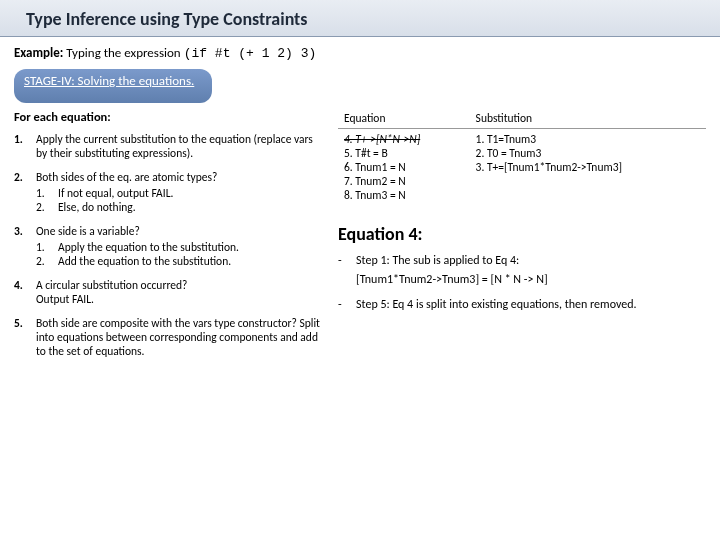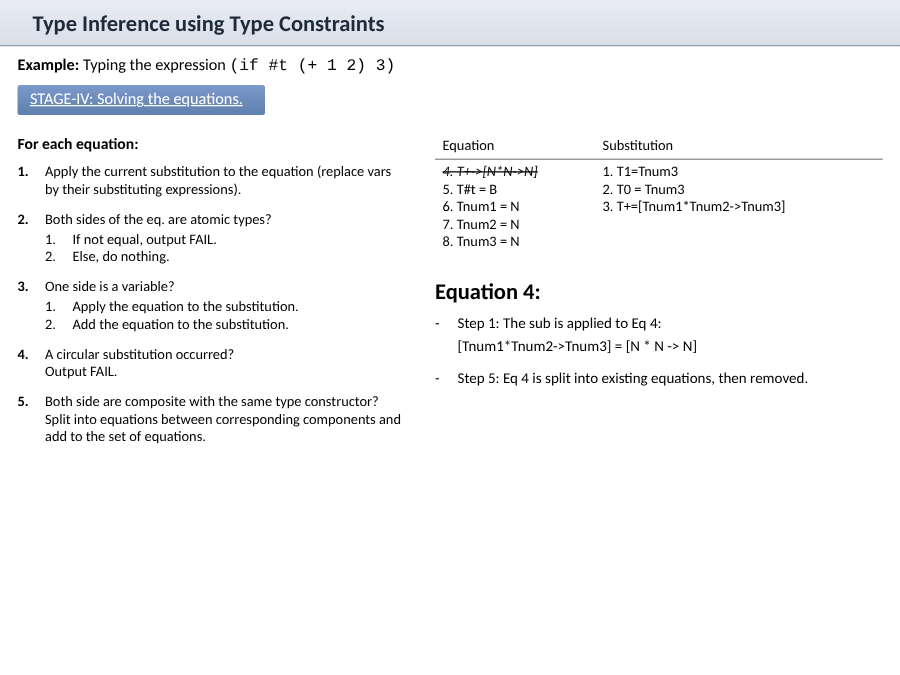--- a/index.html
+++ b/index.html
@@ -26,26 +26,26 @@
     padding: 8px 14px 4px;
     font-size: 13px;
   }
   .example .lbl { font-weight: 700; }
   .mono { font-family: "Courier New", monospace; }
   .stage-chip {
     display: inline-block;
     background: linear-gradient(#7b9acb,#5f7fae);
     color: #fff;
     font-size: 13px;
-    padding: 4px 18px 5px 10px;
+    padding: 4px 18px 15px 10px;
     margin: 4px 0 0 14px;
-    border-radius: 2px;
+    border-radius: 12px;
     text-decoration: underline;
   }
-  .cols { display: flex; padding: 6px 14px 0; gap: 24px; margin-top: 10px; }
+  .cols { display: flex; padding: 6px 14px 0; gap: 14px; }
   .left { flex: 0 0 310px; }
   .right { flex: 1; }
   .for-each { font-weight: 700; font-size: 12.5px; margin-bottom: 8px; }
   ol.steps { list-style: none; counter-reset: s; }
   ol.steps > li { counter-increment: s; margin-bottom: 10px; position: relative; padding-left: 22px; font-size: 11.5px; }
   ol.steps > li::before { content: counter(s) "."; position: absolute; left: 0; font-weight: 700; }
   ol.steps > li .hd { font-weight: 400; }
   ol.sub { list-style: none; counter-reset: ss; margin-top: 2px; }
   ol.sub > li { counter-increment: ss; position: relative; padding-left: 22px; }
   ol.sub > li::before { content: counter(ss) "."; position: absolute; left: 0; }
@@ -91,21 +91,21 @@
         <span class="hd">One side is a variable?</span>
         <ol class="sub">
           <li>Apply the equation to the substitution.</li>
           <li>Add the equation to the substitution.</li>
         </ol>
       </li>
       <li>
         <span class="hd">A circular substitution occurred?</span><br>
         <span>Output FAIL.</span>
       </li>
-      <li><span class="hd">Both side are composite with the same type constructor?
+      <li><span class="hd">Both side are composite with the vars type constructor?
 Split into equations between corresponding components and add to the set of equations.</span></li>
     </ol>
   </div>
 
   <div class="right">
     <table class="eq">
       <thead>
         <tr>
           <th>Equation</th>
           <th>Substitution</th>

